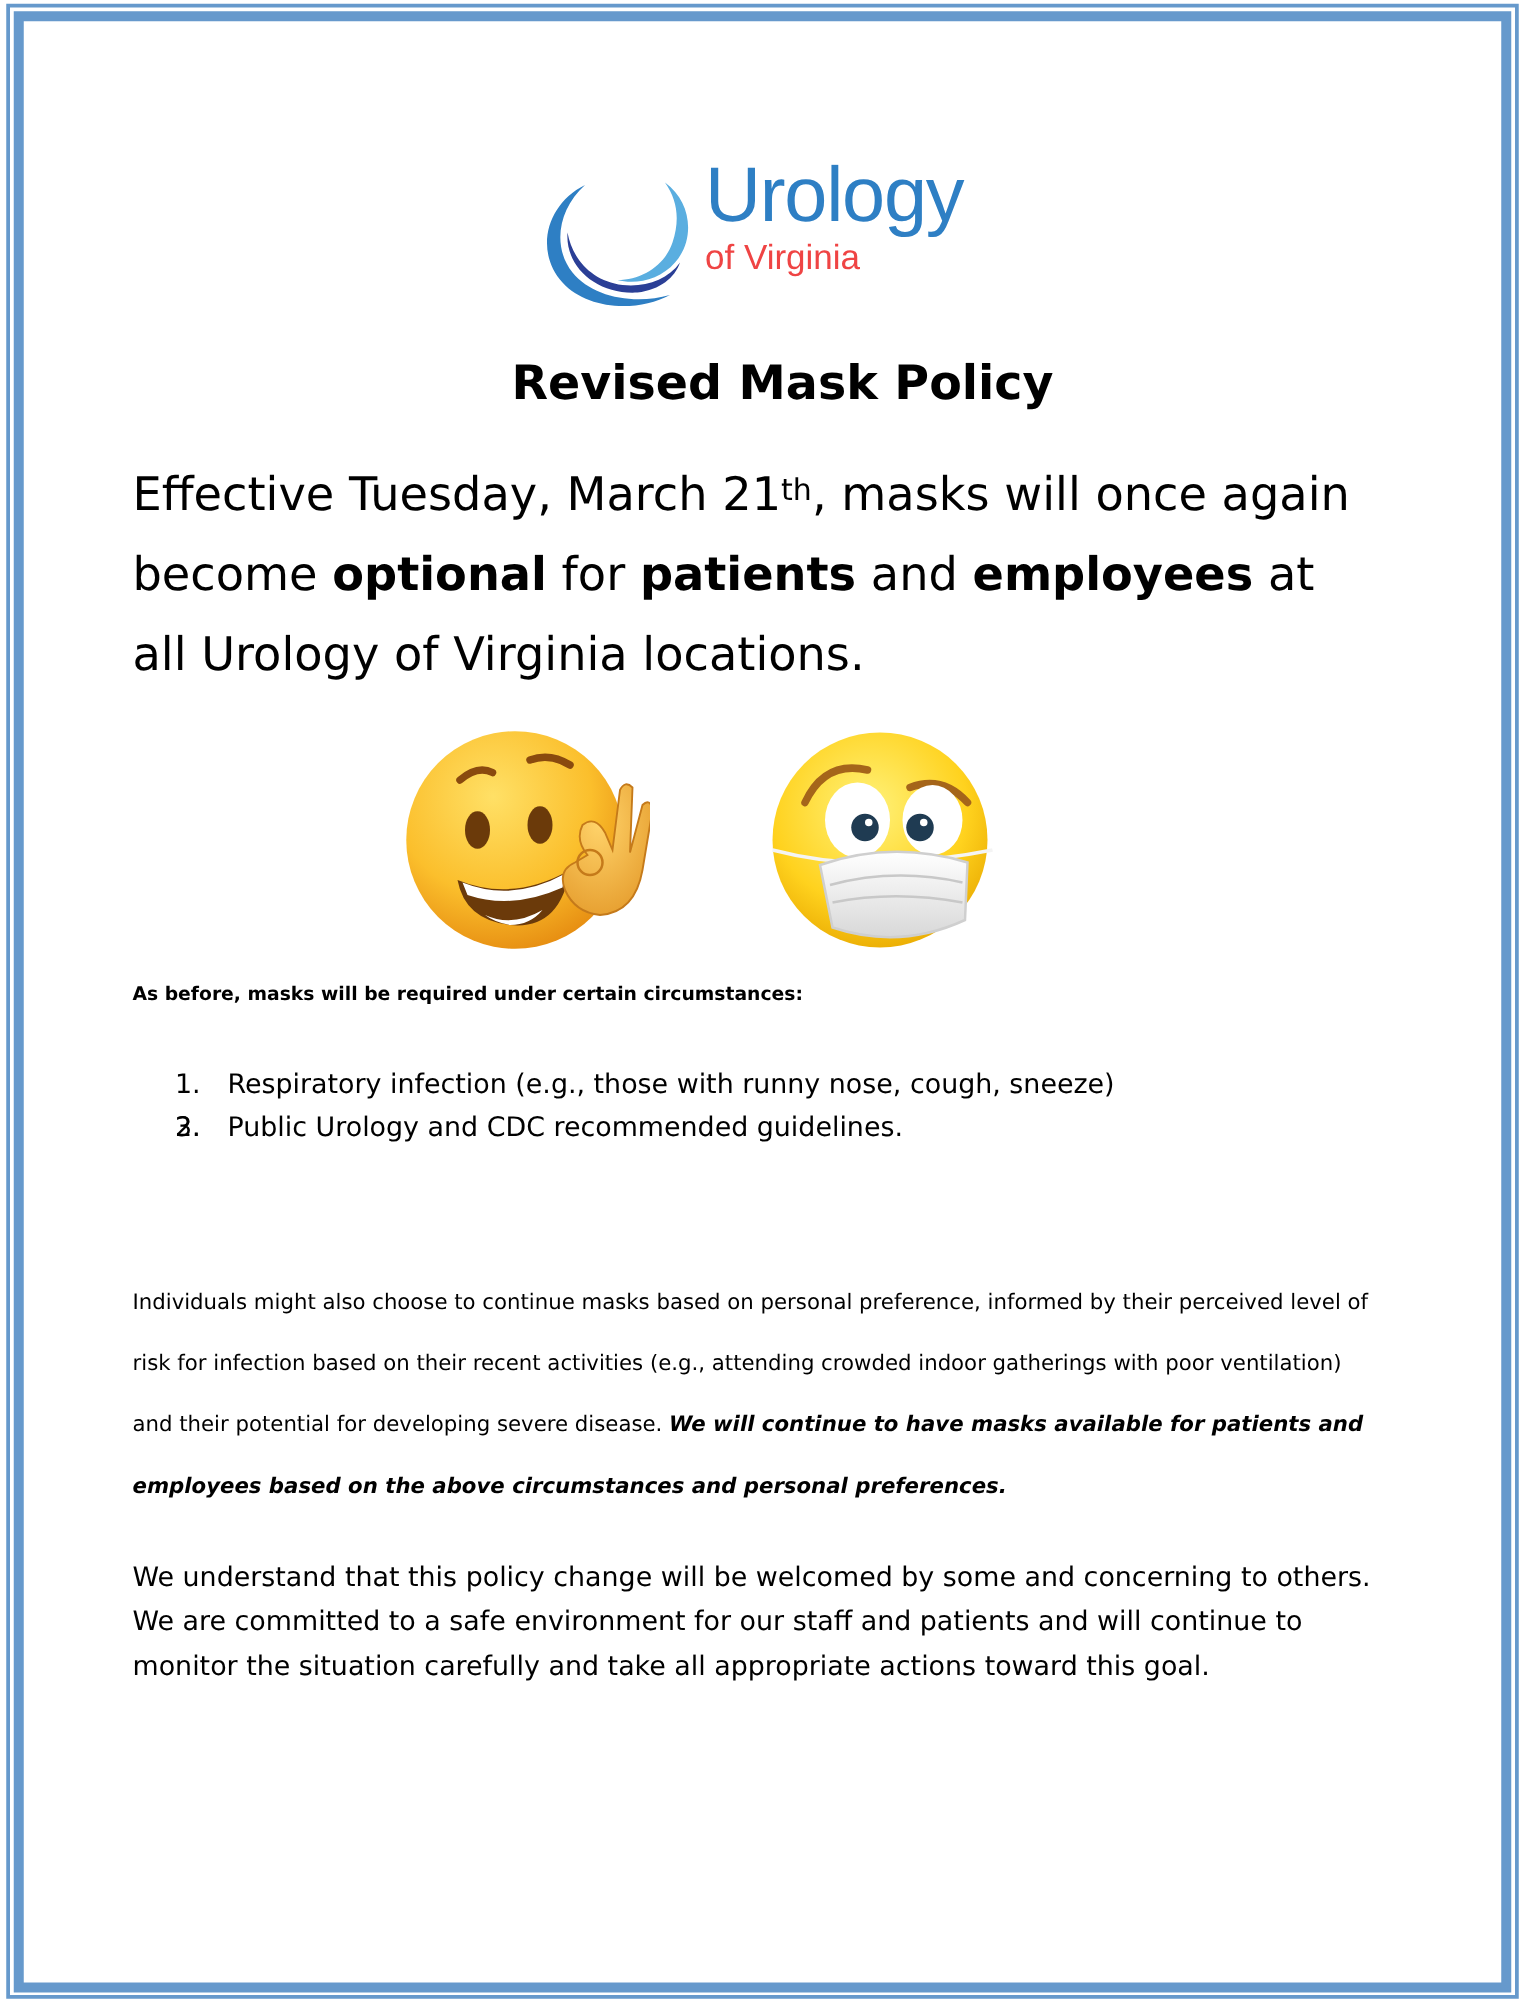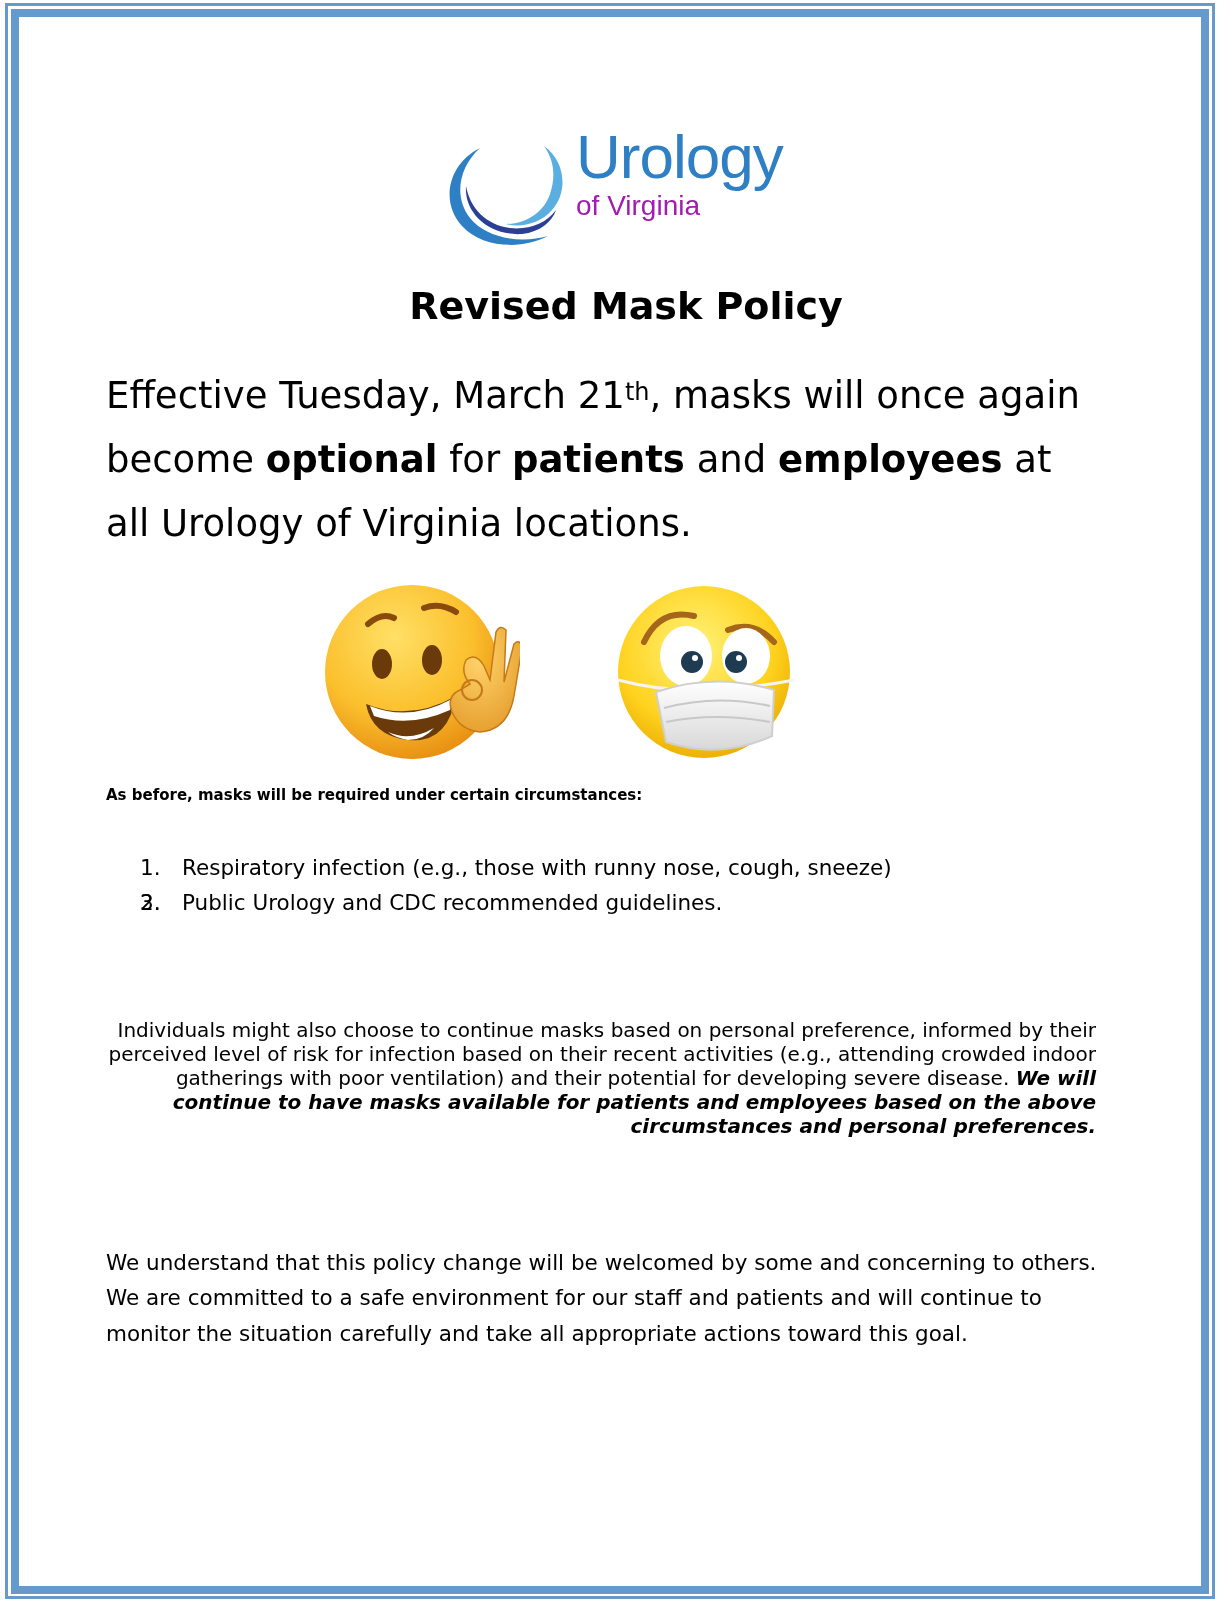--- a/index.html
+++ b/index.html
@@ -1,40 +1,40 @@
 <!DOCTYPE html>
 <html><head>
   <meta charset="utf-8">
   <style>
     html, body { margin: 0; padding: 0; background: #ffffff; }
     body { width: 1220px; height: 1602px; position: relative; overflow: hidden; font-family: "DejaVu Sans", sans-serif; color: #000; }
     .border-outer { position: absolute; left: 5px; top: 3px; width: 1210px; height: 1596px; box-sizing: border-box; border: 3px solid #6699cc; }
     .border-inner { position: absolute; left: 11px; top: 9px; width: 1198px; height: 1585px; box-sizing: border-box; border: 8px solid #6699cc; }
 
-    .logo { position: absolute; left: 440px; top: 140px; width: 350px; height: 110px; }
+    .logo { position: absolute; left: 428px; top: 140px; width: 350px; height: 110px; }
     .logo-text-main { position: absolute; left: 136px; top: -14px; font-family: "Liberation Sans", sans-serif; font-size: 62px; color: #2e7fc4; letter-spacing: -1px; line-height: 1; }
-    .logo-text-sub { position: absolute; left: 136px; top: 52px; font-family: "Liberation Sans", sans-serif; font-size: 28px; color: #a21caf; line-height: 1; }
+    .logo-text-sub { position: absolute; left: 136px; top: 52px; font-family: "Liberation Sans", sans-serif; font-size: 28px; color: #ef4444; line-height: 1; }
     .logo-mark { position: absolute; left: 0; top: 0; width: 130px; height: 110px; }
 
     .title { position: absolute; left: 0; width: 1220px; top: 284px; text-align: center; font-size: 38px; font-weight: bold; letter-spacing: 0px; padding-left: 16px; }
 
     .lead { position: absolute; left: 106px; top: 364px; width: 1000px; font-size: 37px; line-height: 64px; }
     .lead b { font-weight: bold; }
     .lead sup { font-size: 24px; vertical-align: top; position: relative; top: -4px; }
 
     .emojis { position: absolute; left: 320px; top: 572px; width: 480px; height: 190px; }
     .emoji { position: absolute; top: 0; width: 200px; height: 190px; }
 
     .section-head { position: absolute; left: 106px; top: 786px; font-size: 15px; font-weight: bold; }
 
     .req-list { position: absolute; left: 140px; top: 850px; width: 950px; margin: 0; padding: 0; list-style: none; font-size: 21.5px; line-height: 35px; }
     .req-list li { position: relative; padding-left: 42px; }
     .req-list .num { position: absolute; left: 0; top: 0; }
 
-    .para1 { position: absolute; left: 106px; top: 1018px; width: 990px; font-size: 20px; line-height: 24px; text-align: right; }
+    .para1 { position: absolute; left: 106px; top: 1018px; width: 990px; font-size: 17px; line-height: 49px; }
     .para1 .emph { font-weight: bold; font-style: italic; }
 
     .para2 { position: absolute; left: 106px; top: 1245px; width: 1000px; font-size: 21.5px; line-height: 35.4px; }
   </style>
 </head>
 <body>
 
 <div class="border-outer"></div>
 <div class="border-inner"></div>
 

